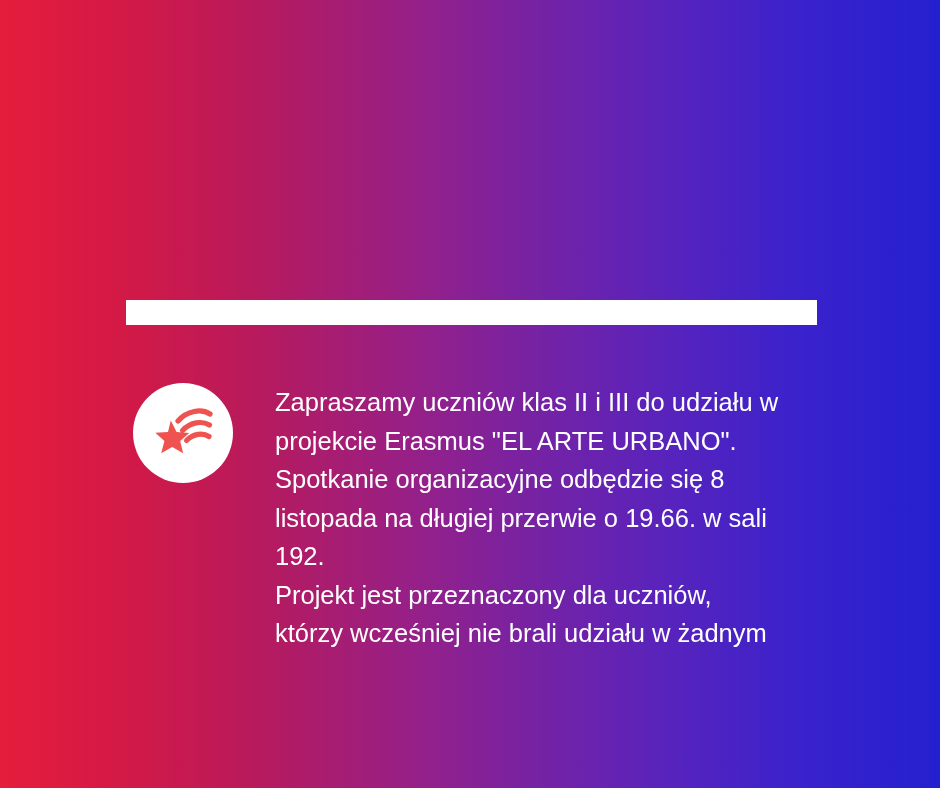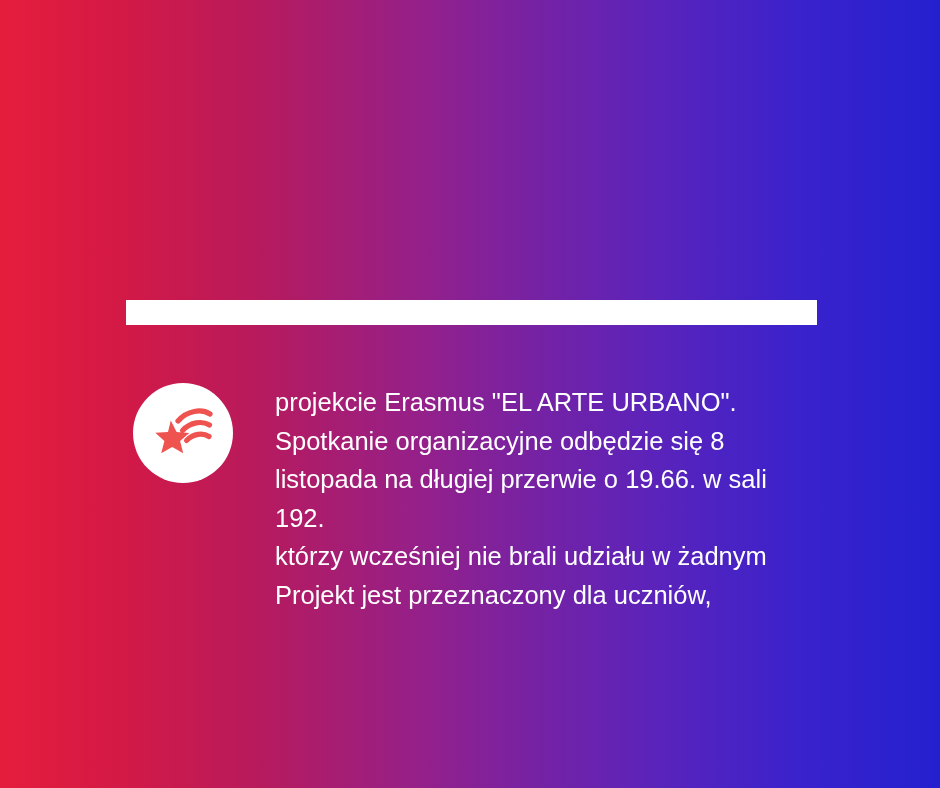--- a/index.html
+++ b/index.html
@@ -105,21 +105,22 @@
         <path d="M19.8 19.6 L25.6 31.0 L38.3 31.9 L29.1 40.1 L32.2 52.3 L21.2 46.0 L10.2 52.2 L13.4 40.0 L4.3 31.8 L17.0 30.9 Z" fill="#ef5350"></path>
 
         <path d="M27.0 20.0 C36.0 9.5 50.5 7.5 59.0 13.0" stroke="#ef5350" stroke-width="5.2" stroke-linecap="round" fill="none"></path>
         <path d="M31.5 29.5 C39.5 21.0 51.0 19.5 58.5 24.0" stroke="#ef5350" stroke-width="5.2" stroke-linecap="round" fill="none"></path>
         <path d="M35.5 39.5 C42.5 32.5 52.0 31.5 58.0 35.5" stroke="#ef5350" stroke-width="5.2" stroke-linecap="round" fill="none"></path>
       </svg>
     </span>
   </div>
 
   <div id="body-text">
+    <span class="line">Zapraszamy uczniów klas II i III do udziału w</span>
     <span class="line">projekcie Erasmus "EL ARTE URBANO".</span>
     <span class="line">Spotkanie organizacyjne odbędzie się 8</span>
     <span class="line">listopada na długiej przerwie o 19.66. w sali</span>
     <span class="line">192.</span>
+    <span class="line">Projekt jest przeznaczony dla uczniów,</span>
     <span class="line">którzy wcześniej nie brali udziału w żadnym</span>
-    <span class="line">Projekt jest przeznaczony dla uczniów,</span>
   </div>
 
 </div>
 
 </body></html>

